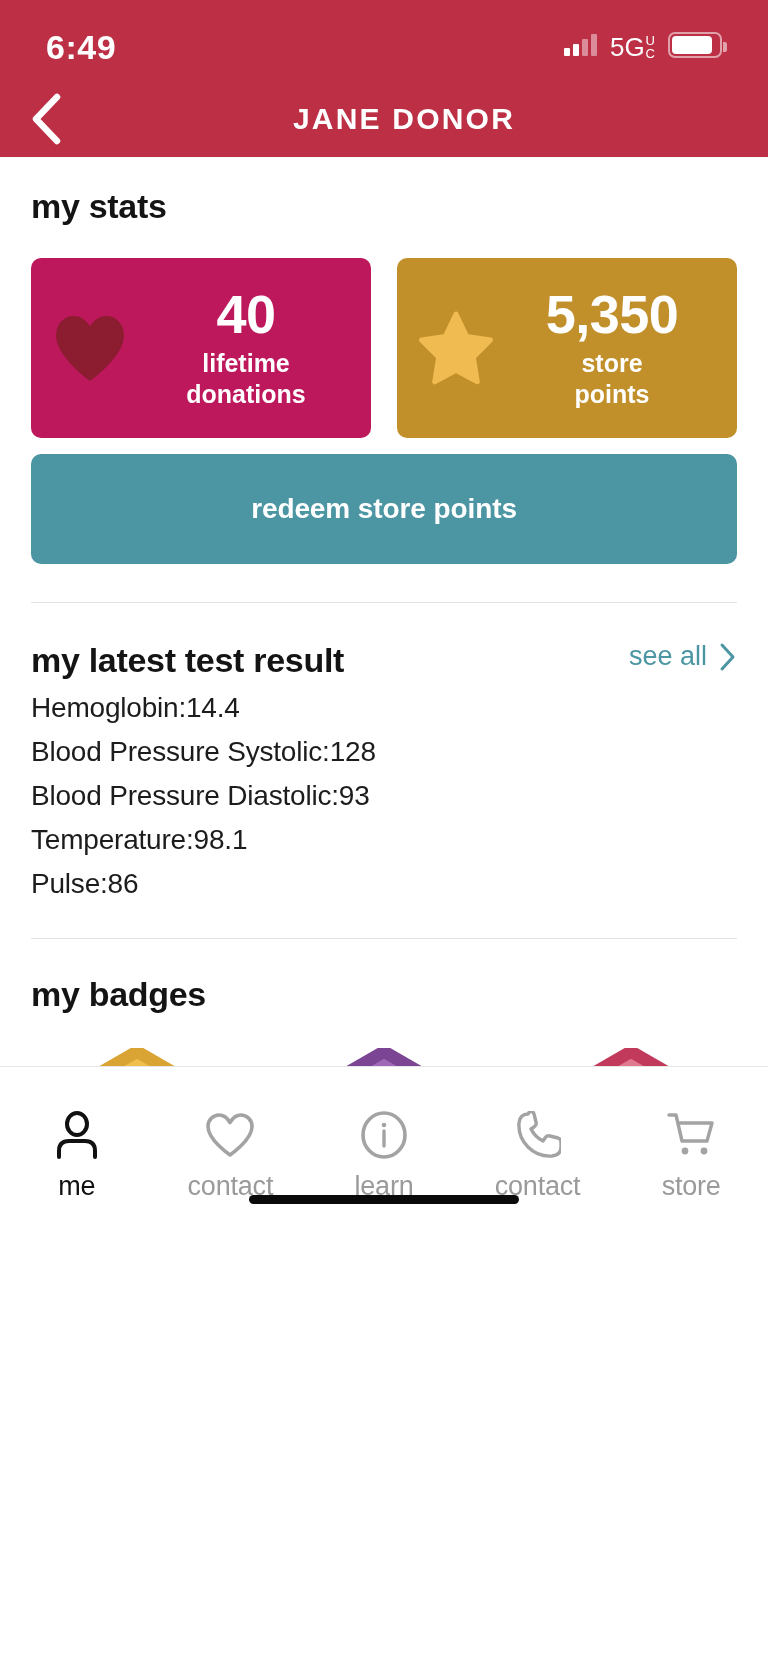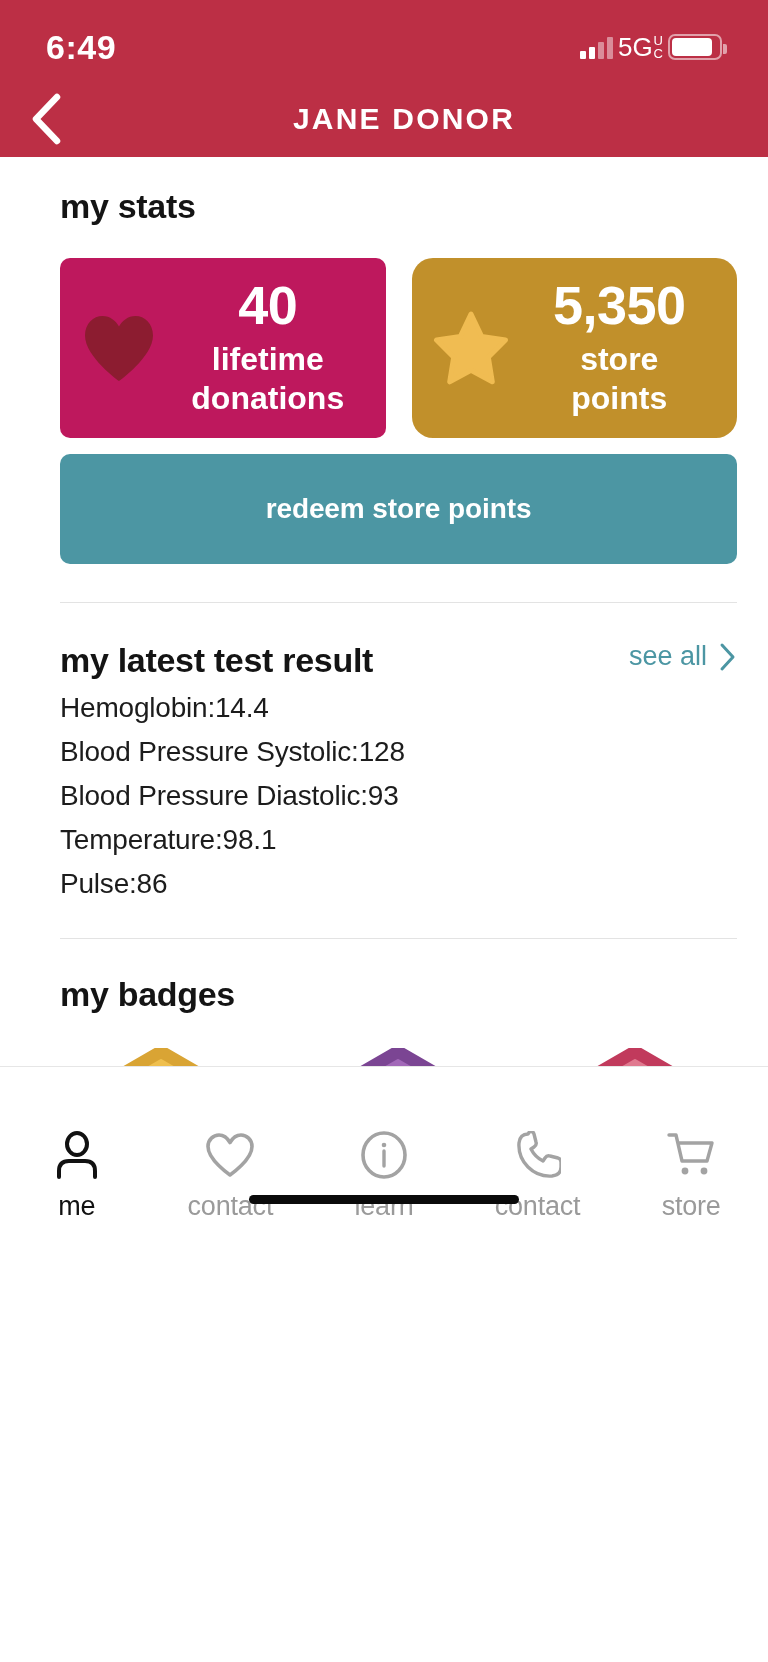--- a/index.html
+++ b/index.html
@@ -13,21 +13,21 @@
 
   
   .topbar { background:#BC2F45; height:157px; position:relative; }
   .statusbar {
     height:80px; display:flex; align-items:center;
     justify-content:space-between; padding:14px 46px 0 46px;
   }
   .status-time {
     color:#fff; font-size:34px; font-weight:600; letter-spacing:.5px;
   }
-  .status-right { display:flex; align-items:center; gap:5px; }
+  .status-right { display:flex; align-items:flex-start; gap:13px; }
   .signal { display:flex; align-items:flex-end; gap:3px; height:24px; }
   .signal i { display:block; width:6px; background:#fff; border-radius:1px; }
   .signal i.b1 { height:8px;  background:#fff; }
   .signal i.b2 { height:12px; background:#fff; }
   .signal i.b3 { height:17px; background:rgba(255,255,255,.45); }
   .signal i.b4 { height:22px; background:rgba(255,255,255,.45); }
   .net { color:#fff; font-size:26px; font-weight:500; display:flex; align-items:flex-start; }
   .net .uc { font-size:13px; line-height:1; display:flex; flex-direction:column;
              margin-top:2px; margin-left:1px; letter-spacing:0; }
   .batt { position:relative; width:54px; height:26px; border:2.5px solid rgba(255,255,255,.55);
@@ -41,38 +41,38 @@
     position:absolute; left:16px; top:50%; transform:translateY(-50%);
     width:60px; height:60px; display:flex; align-items:center; justify-content:center;
   }
   .back-btn svg { display:block; }
   .nav-title {
     width:100%; text-align:center; color:#fff; font-size:30px;
     font-weight:700; letter-spacing:2.2px;
   }
 
   
-  .content { position:absolute; top:157px; left:0; right:0; bottom:156px; overflow:hidden;padding-left:29px; }
+  .content { position:absolute; top:157px; left:0; right:0; bottom:156px; overflow:hidden; }
   .pad { padding:0 31px; }
 
   .sec-title { font-size:34px; font-weight:700; color:#141414; letter-spacing:-.3px; }
 
   .stats-head { padding-top:30px; }
 
   .stat-row { display:flex; gap:26px; margin-top:32px; }
   .stat-card {
     flex:1; height:180px; border-radius:10px; display:flex; align-items:center;
     padding:0 14px; color:#fff;
   }
   .stat-card.red  { background:#be185d; }
-  .stat-card.gold { background:#C1902B;border-radius:21px; }
+  .stat-card.gold { background:#C1902B; }
   .stat-ico { width:90px; flex:0 0 90px; display:flex; align-items:center; justify-content:center; }
   .stat-txt { flex:1; text-align:center; }
   .stat-num { font-size:54px; font-weight:700; line-height:1.02; letter-spacing:-.5px; }
-  .stat-lbl { font-size:32px; font-weight:700; line-height:1.22; margin-top:6px; }
+  .stat-lbl { font-size:25px; font-weight:700; line-height:1.22; margin-top:6px; }
 
   .redeem {
     margin-top:16px; width:100%; height:110px; border-radius:10px;
     background:#4C96A3; border:none; color:#fff; font-size:28px; font-weight:700;
     font-family:"Liberation Sans", sans-serif; letter-spacing:-.1px;
     display:flex; align-items:center; justify-content:center;
   }
 
   .divider { height:1px; background:#E3E3E3; margin:38px 31px 0 31px; }
 
@@ -98,21 +98,21 @@
   .badge-cell {
     width:calc((100% - 68px)/3); display:flex; justify-content:center;
     margin-bottom:28px;
   }
   .badge-cell svg { display:block; width:178px; height:192px; }
 
   
   .tabbar {
     position:absolute; left:0; right:0; bottom:0; height:156px;
     background:#fff; border-top:1px solid #E6E6E6;
-    display:flex; align-items:flex-end; padding-top:22px;
+    display:flex; align-items:center; padding-top:22px;
   }
   .tab { flex:1; display:flex; flex-direction:column; align-items:center; gap:10px; }
   .tab .t-ico { height:52px; display:flex; align-items:center; justify-content:center; }
   .tab .t-lbl { font-size:27px; color:#9A9A9A; font-weight:400; letter-spacing:-.2px; }
   .tab.active .t-lbl { color:#111; font-weight:500; }
 
   .home-ind {
     position:absolute; bottom:18px; left:50%; transform:translateX(-50%);
     width:270px; height:9px; background:#0a0a0a; border-radius:6px;
   }

